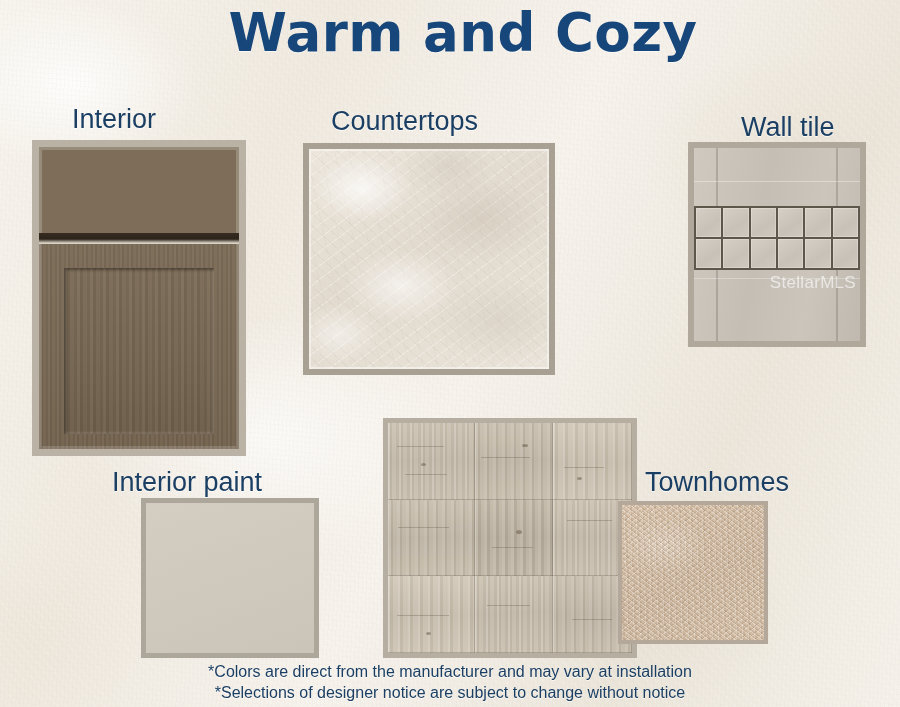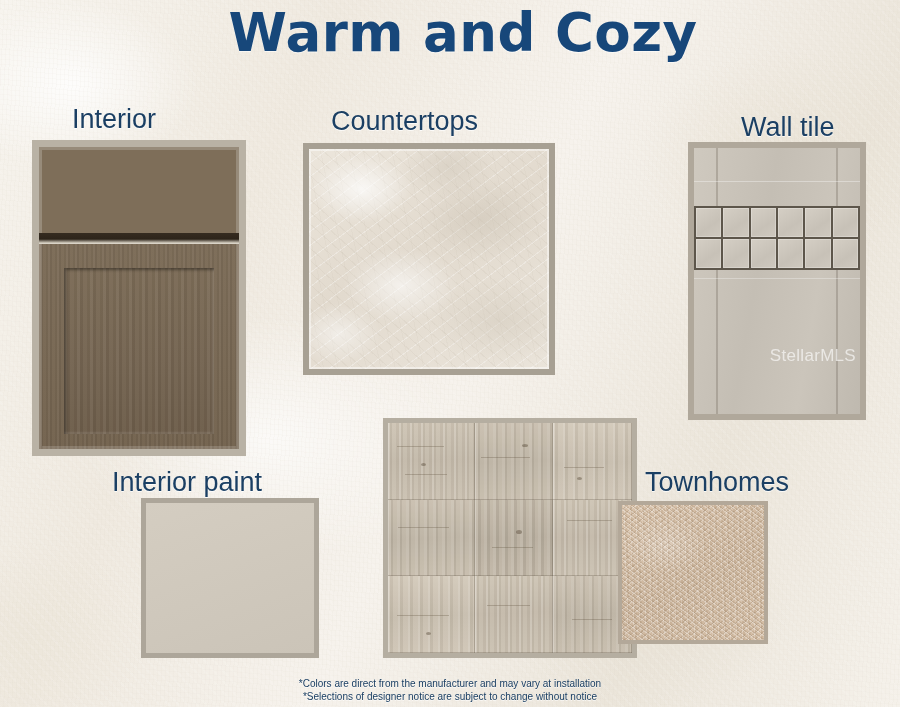--- a/index.html
+++ b/index.html
@@ -184,21 +184,21 @@
       repeating-linear-gradient(78deg, rgba(193,184,168,0.10) 0 1px, rgba(255,255,255,0) 1px 14px),
       linear-gradient(150deg, #ece6dc 0%, #e2dace 45%, #eae4da 100%);
     box-shadow: inset 0 0 0 2px rgba(255,255,255,0.45);
   }
 
   
   .walltile {
     left: 688px;
     top: 142px;
     width: 178px;
-    height: 278px;
+    height: 205px;
     border: 6px solid #b0a89b;
     background-color: #c8c2b8;
   }
   .wt-field {
     position: absolute;
     inset: 0;
     background:
       linear-gradient(100deg, #cfc9bf 0%, #c4beb4 40%, #cbc5bb 70%, #bfb9af 100%);
   }
   .wt-v-line {
@@ -348,21 +348,21 @@
   
   .footer {
     position: absolute;
     left: 0; right: 0;
     bottom: 4px;
     text-align: center;
     z-index: 7;
   }
   .footer-line {
     font-family: "Liberation Sans", sans-serif;
-    font-size: 10px;
+    font-size: 16px;
     color: #1b3f63;
     line-height: 1.32;
     white-space: nowrap;
     text-shadow: 0 1px 0 rgba(255,255,255,0.7);
   }
 </style>
 </head>
 <body>
 
 <div id="board"></div>

